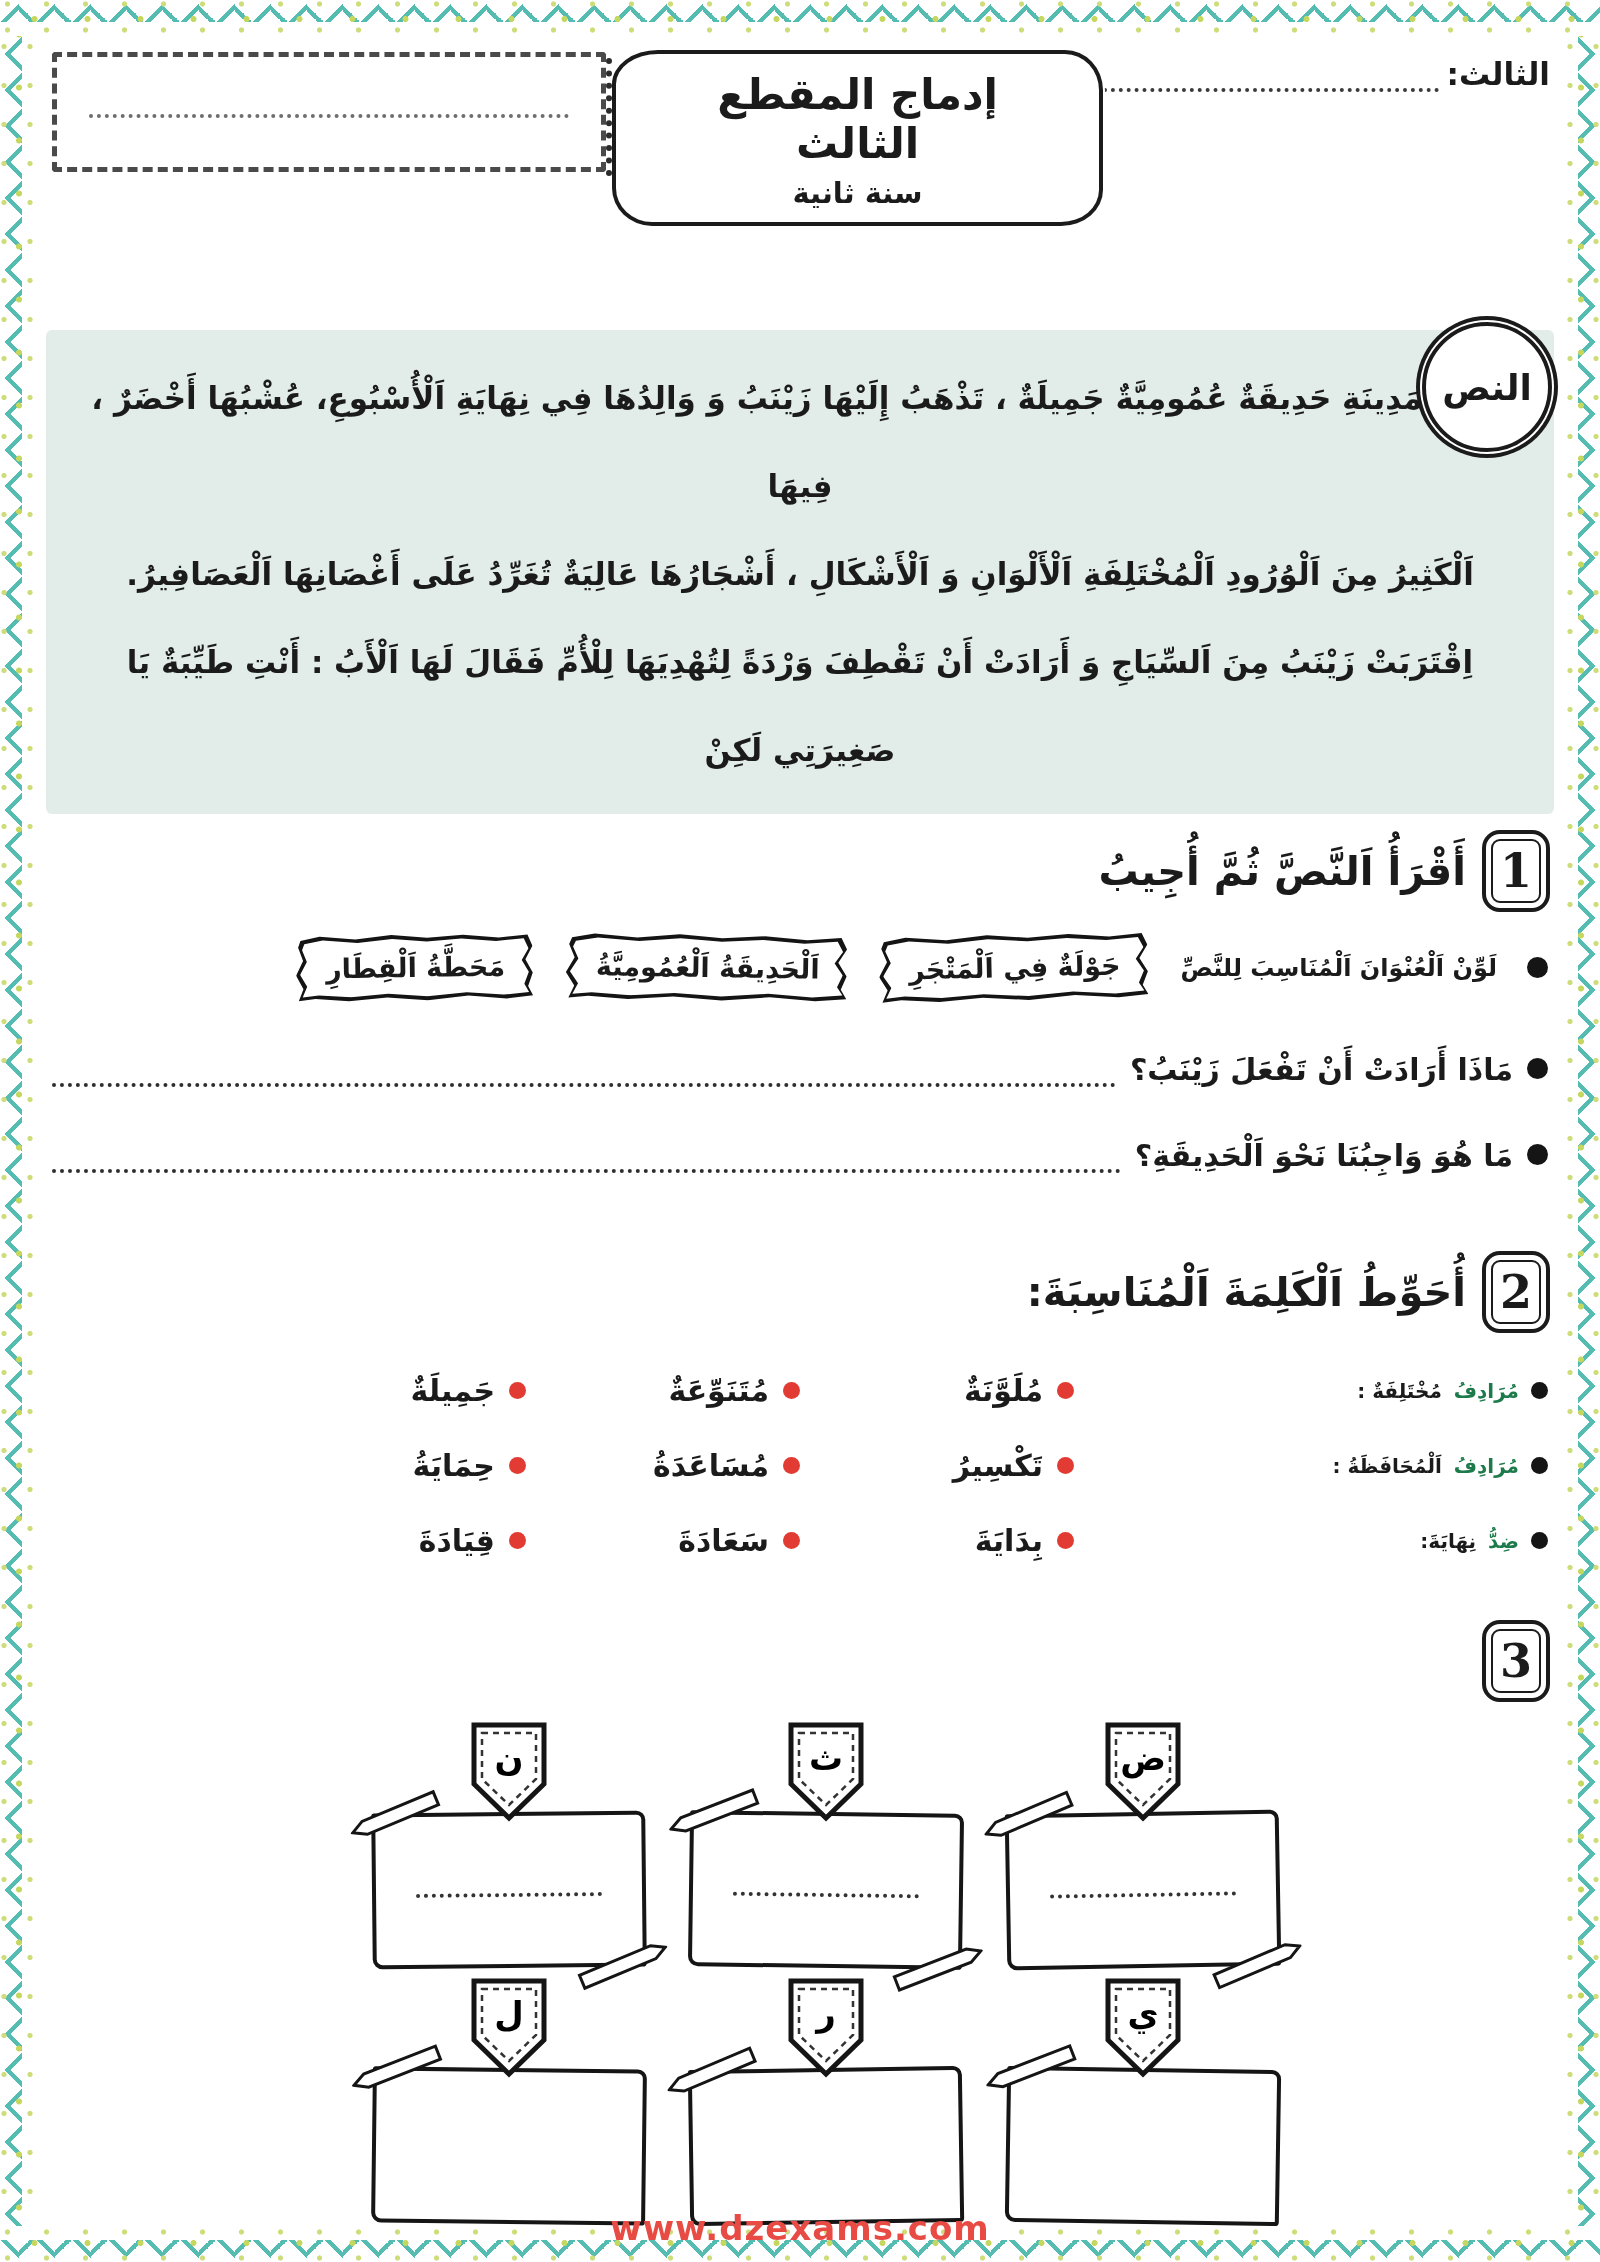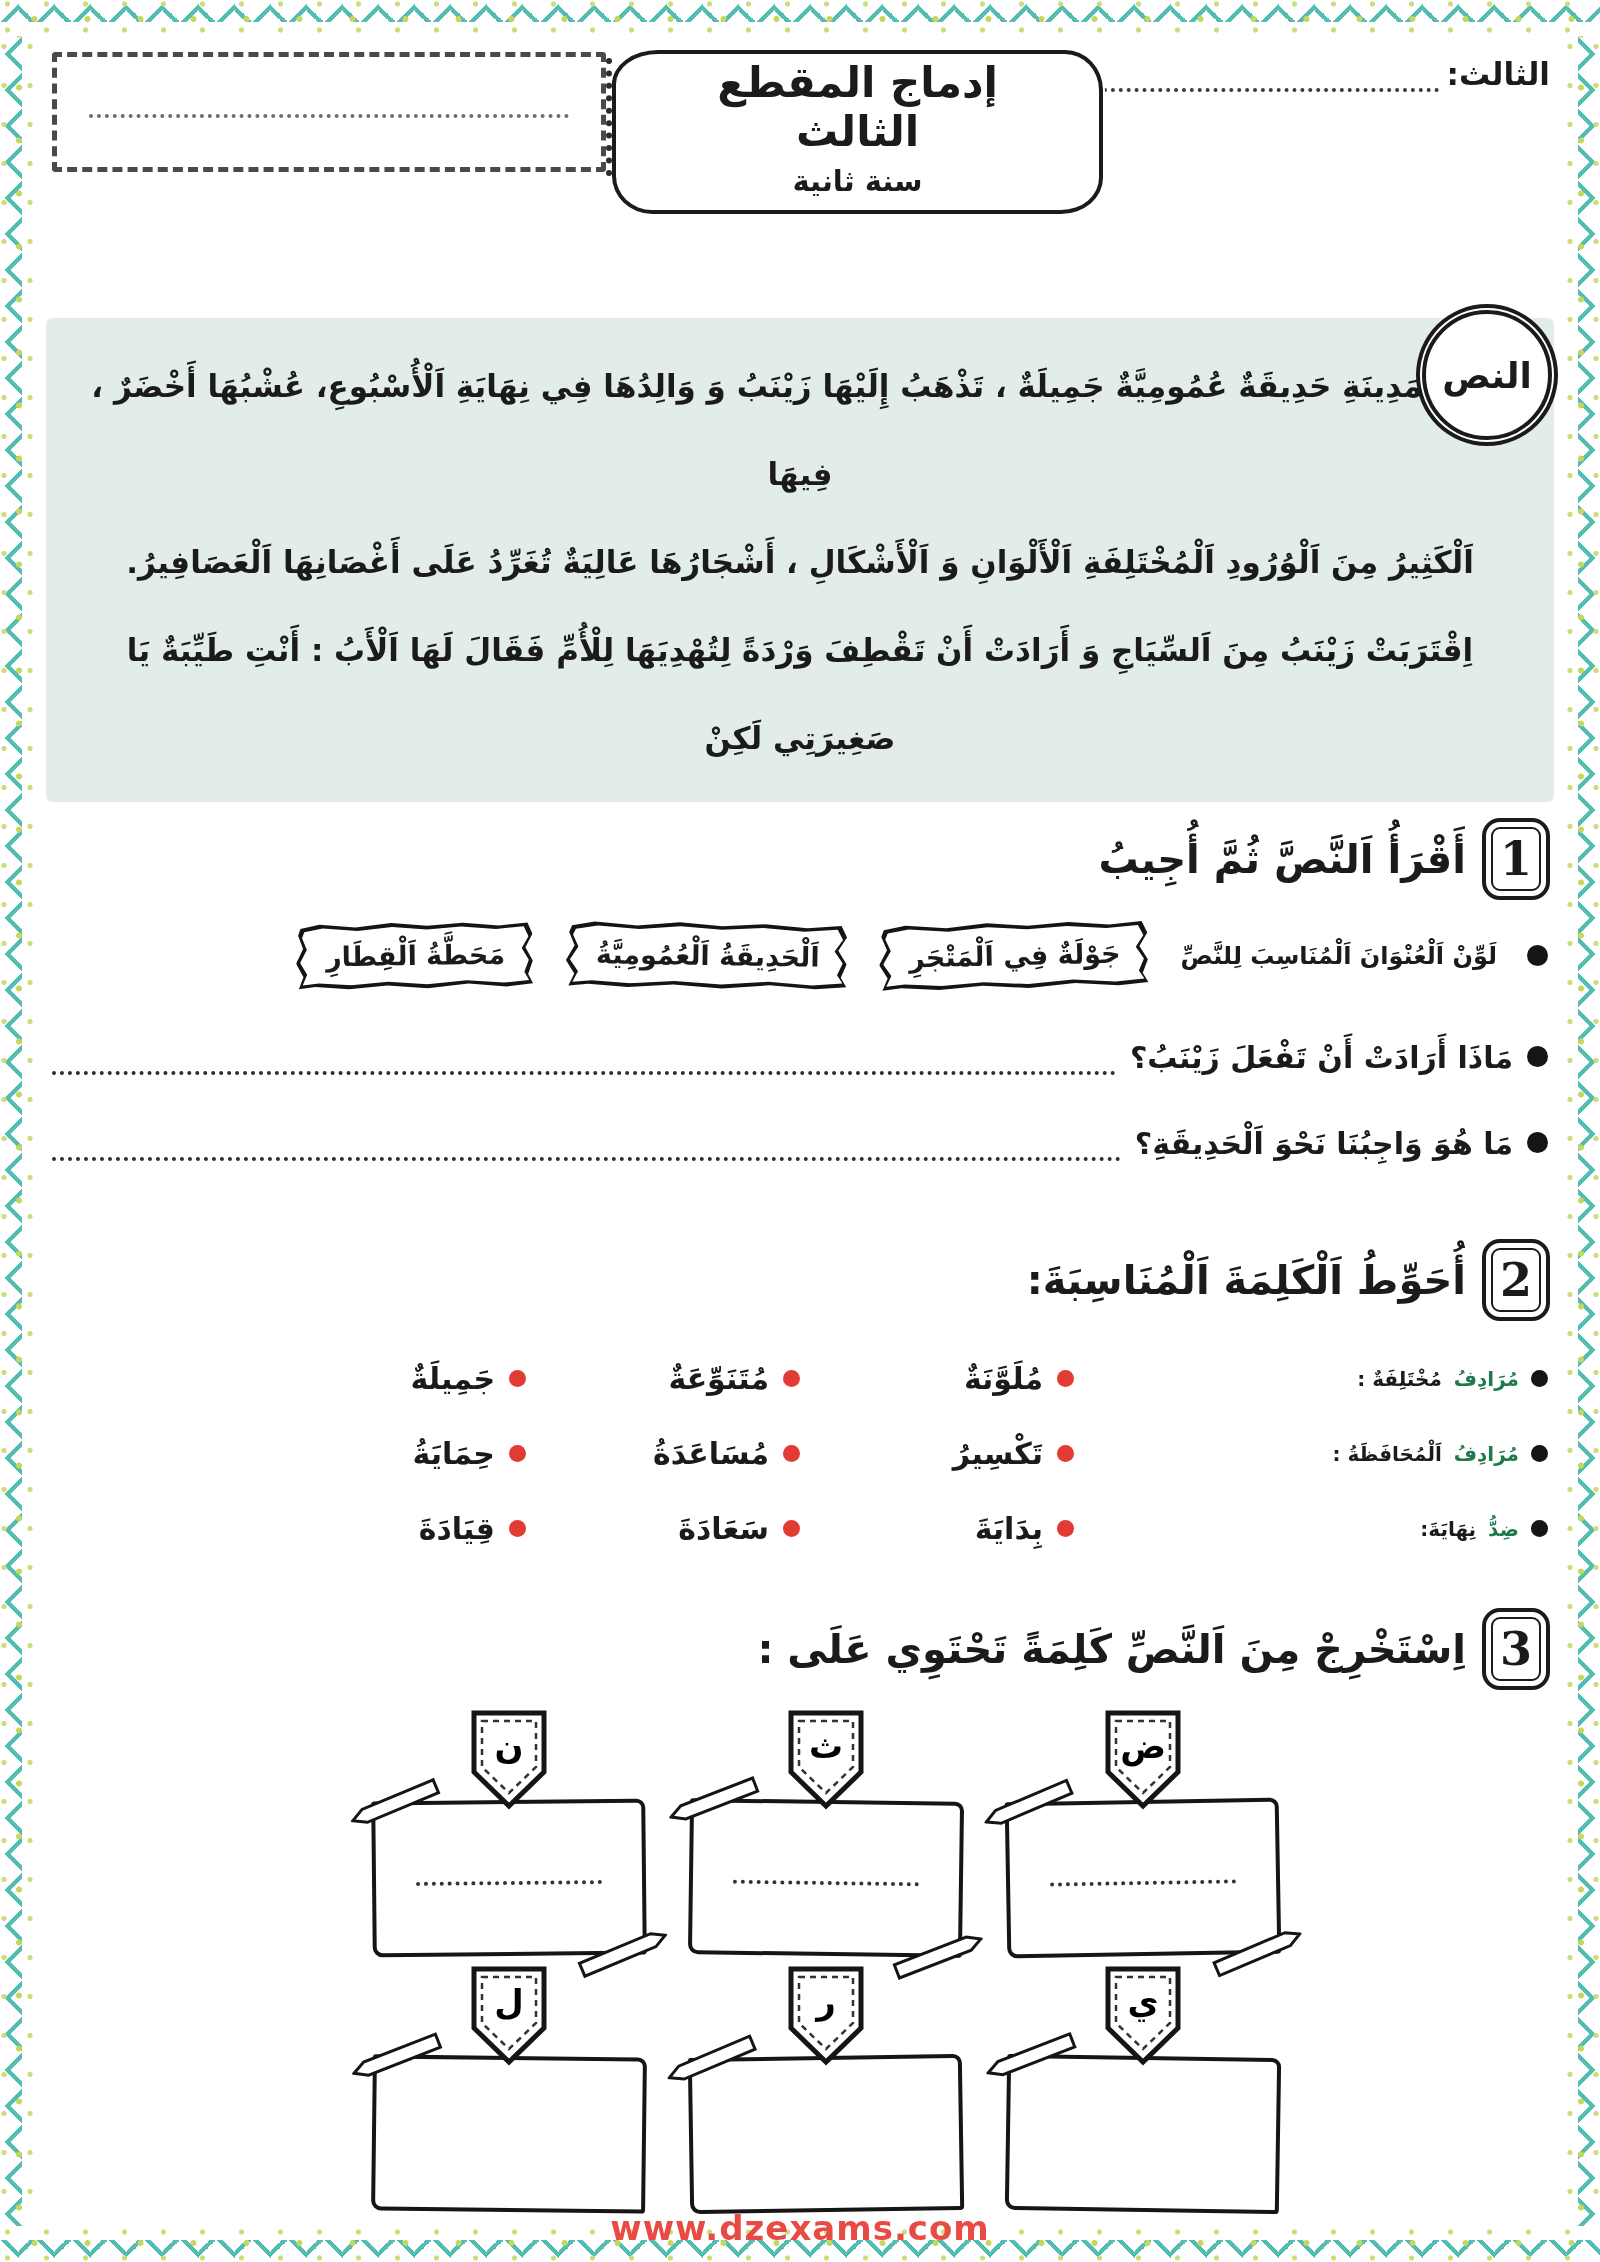--- a/index.html
+++ b/index.html
@@ -38,21 +38,21 @@
 
   
   .header-row{display:flex;justify-content:space-between;align-items:flex-start;padding:4px 4px 0 6px;}
   .names-col{width:460px;padding-top:12px;}
   .name-row{display:flex;align-items:flex-end;gap:8px;margin-bottom:30px;}
   .name-label{font-size:31px;font-weight:700;white-space:nowrap;}
   .dotline{flex:1;border-bottom:4px dotted #3a3a3a;height:28px;}
   .title-badge{
     border:4px solid #1b1b1b;background:#fff;text-align:center;
     border-radius:46px 38px 42px 40px / 34px 40px 36px 38px;
-    padding:4px 38px 12px;box-shadow:0 0 0 2px #fff, inset 0 0 0 0 #fff;
+    padding:16px 38px 12px;box-shadow:0 0 0 2px #fff, inset 0 0 0 0 #fff;
     margin-top:6px;
   }
   .title-main{font-size:42px;font-weight:800;letter-spacing:-1px;}
   .title-sub{font-size:29px;font-weight:800;margin-top:8px;}
   .deco-col{width:0;border-left:6px dotted #2b2b2b;height:118px;margin-top:14px;}
   .score-box{width:560px;height:110px;border:5px dashed #4a4a4a;border-radius:4px;position:relative;margin-top:8px;}
   .score-box .line{position:absolute;left:32px;right:32px;top:52%;border-bottom:4px dotted #6e6e6e;}
 
   
   .text-area{position:relative;margin-top:0;}
@@ -260,21 +260,20 @@
         <b>سَعَادَةَ</b>
       </span>
     <span class="opt">
         <i class="rdot"></i>
         <b>قِيَادَةَ</b>
       </span>
   </div>
 
   <div class="qhead" style="margin-top:62px;">
     <div class="qnum">3</div>
-    <div class="qtitle">اِسْتَخْرِجْ مِنَ اَلنَّصِّ كَلِمَةً تَحْتَوِي عَلَى :</div>
   </div>
 
   <div class="flag-grid">
     <div class="flag-item">
       <svg class="pennant" width="76" height="100" viewBox="0 0 76 100">
         <path d="M3 3 H73 V62 L38 96 L3 62 Z" fill="#fff" stroke="#151515" stroke-width="5"></path>
         <path d="M11 11 H65 V57 L38 83 L11 57 Z" fill="none" stroke="#333" stroke-width="2.5" stroke-dasharray="6 5"></path>
         <text x="38" y="48" text-anchor="middle" font-size="34">ض</text>
       </svg>
       <div class="lbox" style="transform:rotate(-1deg);">

